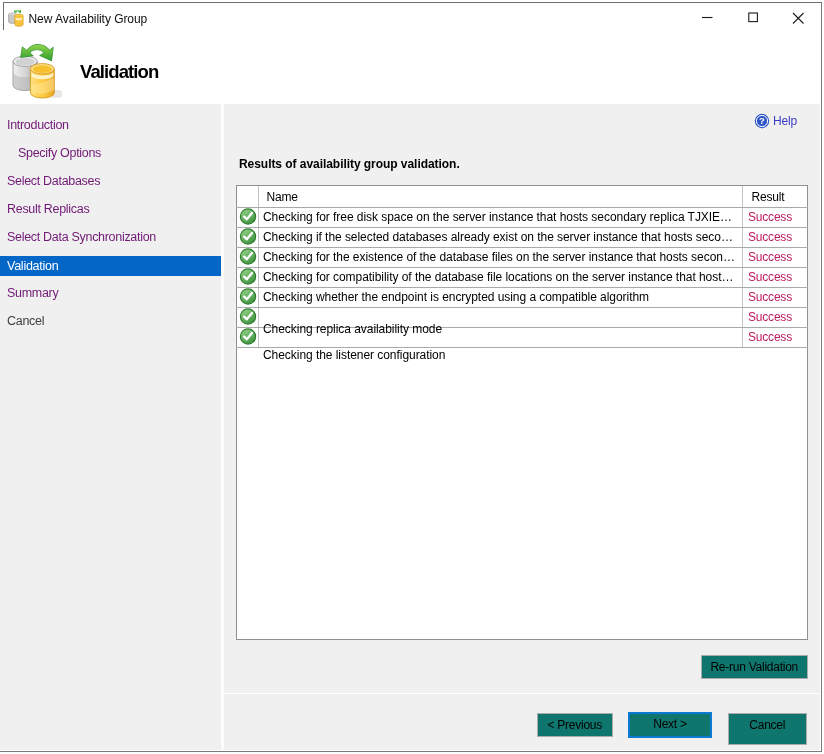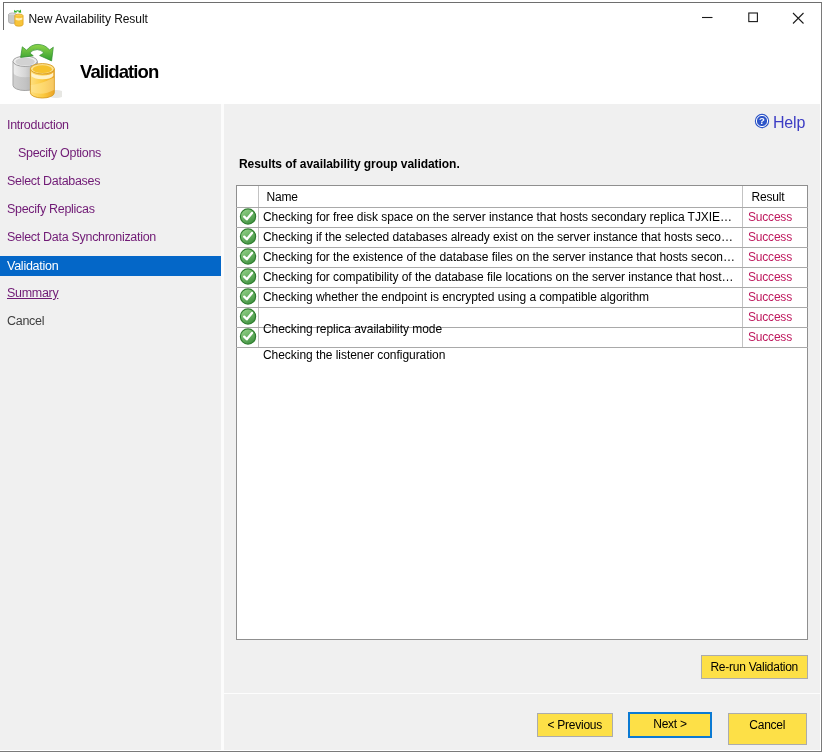--- a/index.html
+++ b/index.html
@@ -13,35 +13,35 @@
   .lborder{left:2.5px;top:1.5px;width:1px;height:28px;background:#6e6e6e;}
   .titletext{left:28.5px;top:12px;font-size:12px;color:#0f0f0f;letter-spacing:-0.05px;}
   .sidebar{left:0px;top:104px;width:221px;height:645.5px;background:#f0f0f0;}
   .sep-v{left:221px;top:104px;width:2.5px;height:645.5px;background:#fcfcfc;}
   .content{left:223.5px;top:104px;width:596px;height:645.5px;background:#f0f0f0;}
   .navitem{left:7px;height:16px;line-height:16px;font-size:12.5px;color:#701a75;
            letter-spacing:-0.3px;white-space:nowrap;}
   .nav-sel{left:0px;top:255.5px;width:221px;height:20px;background:#0467c8;}
   .nav-seltext{left:7px;top:257.5px;height:16px;line-height:16px;font-size:12.5px;
            color:#ffffff;letter-spacing:-0.25px;}
-  .helptext{left:773px;top:114px;font-size:16px;color:#3c3cc4;letter-spacing:-0.2px;}
+  .helptext{left:773px;top:114px;font-size:12px;color:#3c3cc4;letter-spacing:-0.2px;}
   .resultsline{left:239px;top:156.5px;font-size:12px;font-weight:bold;color:#000;
            letter-spacing:-0.05px;}
   .table{left:236px;top:184.5px;width:571.5px;height:455.5px;background:#ffffff;
          border:1.5px solid #8f8f8f;box-sizing:border-box;}
   .gridh{left:236px;width:571.5px;height:1px;background:#a9a9a9;}
   .gridv{top:186px;width:1px;height:161px;background:#c3c3c3;}
   .hname{left:266.5px;top:190px;font-size:12px;color:#000;letter-spacing:-0.2px;}
   .hresult{left:751.5px;top:190px;font-size:12px;color:#000;letter-spacing:-0.2px;}
   .rowtext{left:263px;width:476px;height:16px;line-height:16px;font-size:12px;
            color:#000;letter-spacing:-0.05px;white-space:nowrap;overflow:hidden;
            text-overflow:ellipsis;}
   .success{left:748px;font-size:12px;color:#be185d;
            letter-spacing:-0.2px;}
-  .btn{box-sizing:border-box;background:#fde047;border:1px solid #acacac;
+  .btn{box-sizing:border-box;background:#0f766e;border:1px solid #acacac;
        font-size:12px;color:#000;text-align:center;letter-spacing:-0.25px;}
   .rerun{left:701px;top:655px;width:106.5px;height:24px;line-height:22px;}
   .prev{left:537px;top:713px;width:75.5px;height:24px;line-height:22px;}
   .next{left:628px;top:712px;width:84px;height:26px;line-height:21px;
         border:2.5px solid #0b7ad3;}
   .cancel{left:728px;top:713px;width:78.5px;height:32px;line-height:22px;}
   .botline{left:223.5px;top:692.5px;width:596.5px;height:1.5px;background:#fdfdfd;}
 </style>
 </head>
 <body>
@@ -54,21 +54,21 @@
     <g>
       <ellipse cx="4.45" cy="6.6" rx="3.85" ry="1.65" fill="#e9e9e9" stroke="#999999" stroke-width="0.7"></ellipse>
       <path d="M0.6 6.6 L0.6 13.8 A3.85 1.65 0 0 0 8.3 13.8 L8.3 6.6" fill="#c9c9c9" stroke="#999999" stroke-width="0.7"></path>
     </g>
     <g>
       <ellipse cx="10.95" cy="7.8" rx="4.15" ry="1.8" fill="#fccf52" stroke="#d89d20" stroke-width="0.7"></ellipse>
       <path d="M6.8 7.8 L6.8 16.4 A4.15 1.8 0 0 0 15.1 16.4 L15.1 7.8" fill="#f8c439" stroke="#d89d20" stroke-width="0.7"></path>
       <path d="M7.6 9.6 A4.15 1.8 0 0 0 14.3 9.4 L14.3 11.6 A4.15 1.8 0 0 1 7.6 11.8 Z" fill="#fff3c8" opacity="0.92"></path>
     </g>
   </svg>
-  <div class="abs titletext">New Availability Result</div>
+  <div class="abs titletext">New Availability Group</div>
 
   <svg class="abs" style="left:695px;top:8px" width="115" height="20" viewBox="0 0 115 20">
     <line x1="7" y1="9.5" x2="17.5" y2="9.5" stroke="#1a1a1a" stroke-width="1.1"></line>
     <rect x="53.8" y="5" width="8.6" height="8.6" fill="none" stroke="#1a1a1a" stroke-width="1.1"></rect>
     <line x1="98" y1="5" x2="108.5" y2="15.5" stroke="#1a1a1a" stroke-width="1.1"></line>
     <line x1="108.5" y1="5" x2="98" y2="15.5" stroke="#1a1a1a" stroke-width="1.1"></line>
   </svg>
 
   <svg class="abs" style="left:10px;top:40px" width="52" height="62" viewBox="0 0 52 62">
     <defs>
@@ -108,25 +108,25 @@
   </svg>
   <div class="abs" style="left:80px;top:60.5px;font-size:18.5px;font-weight:bold;color:#000;letter-spacing:-0.9px;">Validation</div>
 
   <div class="abs sidebar"></div>
   <div class="abs sep-v"></div>
   <div class="abs content"></div>
 
   <div class="abs navitem" style="top:117px;">Introduction</div>
   <div class="abs navitem" style="top:145px;margin-left:11px;">Specify Options</div>
   <div class="abs navitem" style="top:173px;">Select Databases</div>
-  <div class="abs navitem" style="top:201px;">Specify Replicas</div>
+  <div class="abs navitem" style="top:201px;">Result Replicas</div>
   <div class="abs navitem" style="top:229px;">Select Data Synchronization</div>
   <div class="abs nav-sel"></div>
   <div class="abs nav-seltext">Validation</div>
-  <div class="abs navitem" style="top:285px;text-decoration:underline;">Summary</div>
+  <div class="abs navitem" style="top:285px;">Summary</div>
   <div class="abs navitem" style="top:313px;color:#404040;">Cancel</div>
 
   <svg class="abs" style="left:754px;top:113px" width="16" height="16" viewBox="0 0 16 16">
     <circle cx="8" cy="8" r="7.2" fill="#2d55c8"></circle>
     <circle cx="8" cy="8" r="5.6" fill="none" stroke="#ffffff" stroke-width="1"></circle>
     <text x="8" y="11.4" font-size="9.5" font-weight="bold" fill="#ffffff" text-anchor="middle" font-family="Liberation Sans">?</text>
   </svg>
   <div class="abs helptext">Help</div>
 
   <div class="abs resultsline">Results of availability group validation.</div>

